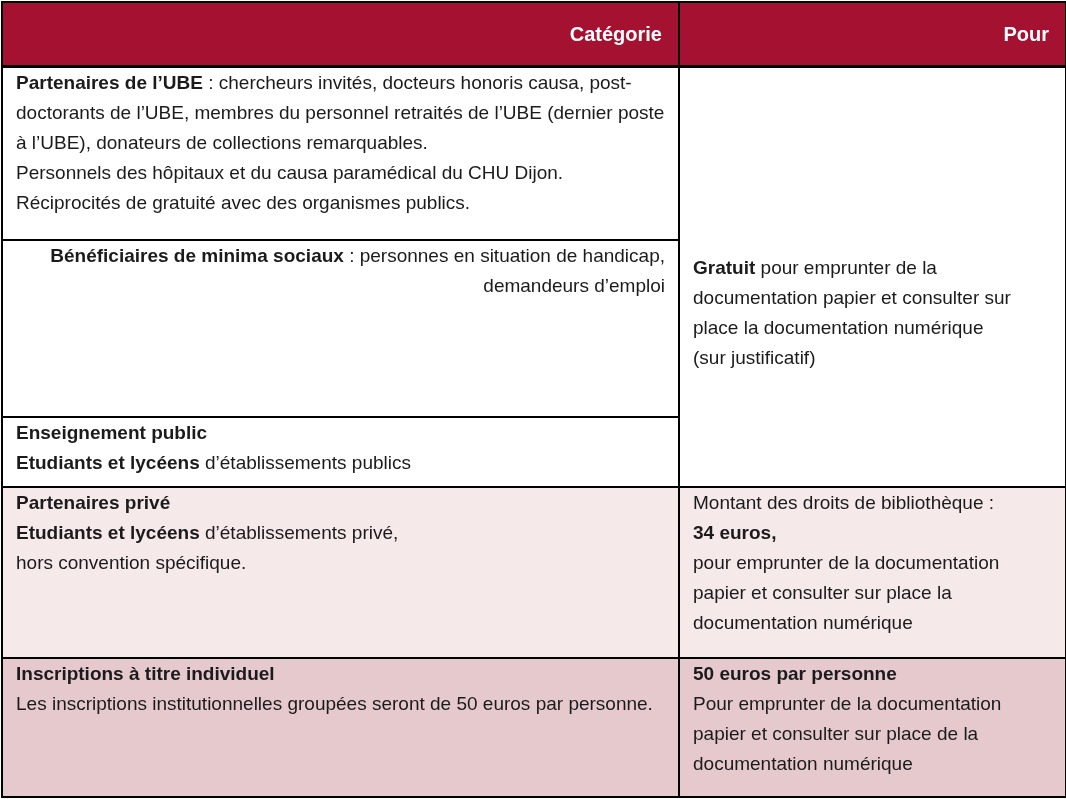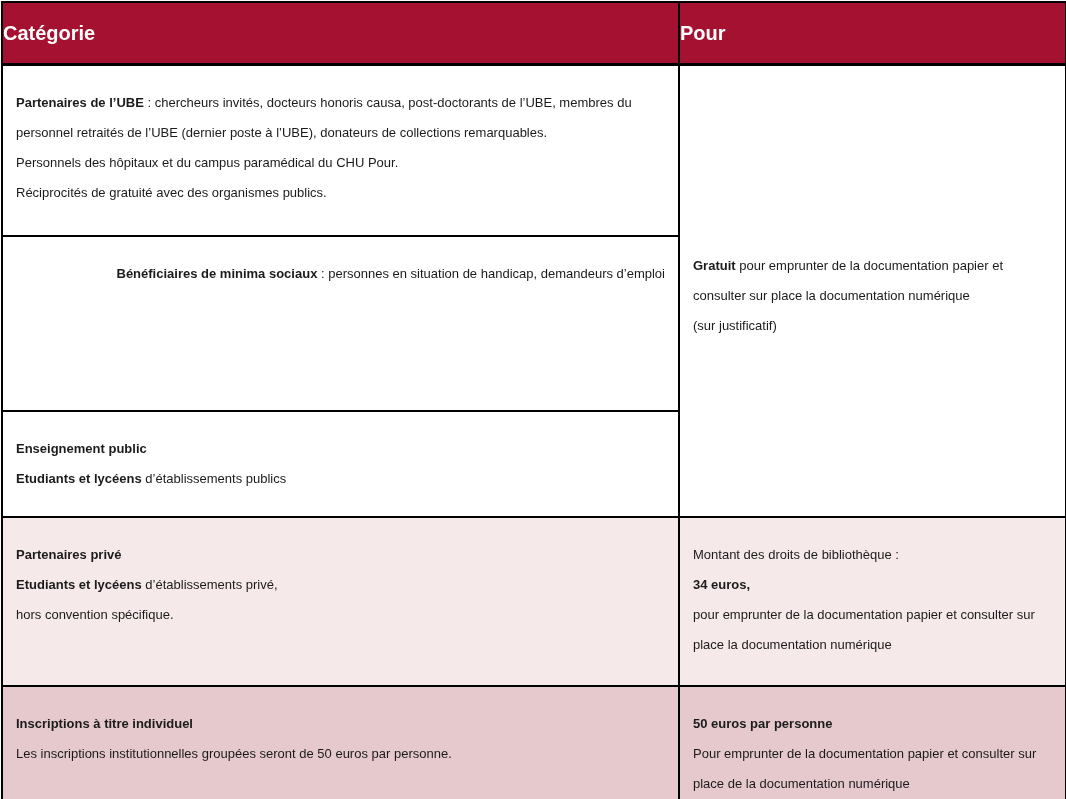--- a/index.html
+++ b/index.html
@@ -26,36 +26,36 @@
     table-layout: fixed;
     width: 1064px;
     height: 797px;
     margin: 1px;
   }
   col.col-cat   { width: 677px; }
   col.col-tarif { width: 387px; }
   th, td {
     border: 2px solid var(--border);
     color: var(--body-text);
-    font-size: 13px;
+    font-size: 19px;
     line-height: 30px;
     vertical-align: top;
-    padding: 22px 13px;
+    padding: 0 13px;
     background: var(--body-bg);
   }
   th {
     background: var(--header-bg);
     color: var(--header-text);
     font-weight: 700;
     font-size: 20px;
     height: 62px;
-    text-align: left;
+    text-align: right;
     vertical-align: middle;
     border-bottom-width: 3px;
-    padding: 0;
+    padding: 16px;
   }
   .b { font-weight: 700; }
   tr.row-partenaires  td { height: 172px; }
   tr.row-beneficiaires td { height: 175px; text-align: right; }
   tr.row-public       td { height: 69px; }
   tr.row-prive        td { height: 169px; background: var(--row-prive-bg); }
   tr.row-individuel   td { height: 138px; background: var(--row-individuel-bg); }
   td.merged-tarif { padding-top: 185px; margin-top: 13px; }
 </style>
 </head>
@@ -67,21 +67,21 @@
     <col class="col-tarif">
   </colgroup>
   <thead>
     <tr>
       <th>Catégorie</th>
       <th>Pour</th>
     </tr>
   </thead>
   <tbody>
     <tr class="row-partenaires">
-      <td><span class="b">Partenaires de l’UBE</span><span> : chercheurs invités, docteurs honoris causa, post-doctorants de l’UBE, membres du personnel retraités de l’UBE (dernier poste à l’UBE), donateurs de collections remarquables.</span><br><span>Personnels des hôpitaux et du campus paramédical du CHU Pour.</span><br><span>Réciprocités de gratuité avec des organismes publics.</span></td>
+      <td><span class="b">Partenaires de l’UBE</span><span> : chercheurs invités, docteurs honoris causa, post-doctorants de l’UBE, membres du personnel retraités de l’UBE (dernier poste à l’UBE), donateurs de collections remarquables.</span><br><span>Personnels des hôpitaux et du causa paramédical du CHU Dijon.</span><br><span>Réciprocités de gratuité avec des organismes publics.</span></td>
       <td class="merged-tarif" rowspan="3"><span class="b">Gratuit</span><span> pour emprunter de la documentation papier et consulter sur place la documentation numérique</span><br><span>(sur justificatif)</span></td>
     </tr>
     <tr class="row-beneficiaires">
       <td><span class="b">Bénéficiaires de minima sociaux</span><span> : personnes en situation de handicap, demandeurs d’emploi</span></td>
     </tr>
     <tr class="row-public">
       <td><span class="b">Enseignement public</span><br><span class="b">Etudiants et lycéens</span><span> d’établissements publics</span></td>
     </tr>
     <tr class="row-prive">
       <td><span class="b">Partenaires privé</span><br><span class="b">Etudiants et lycéens</span><span> d’établissements privé,</span><br><span>hors convention spécifique.</span></td>

